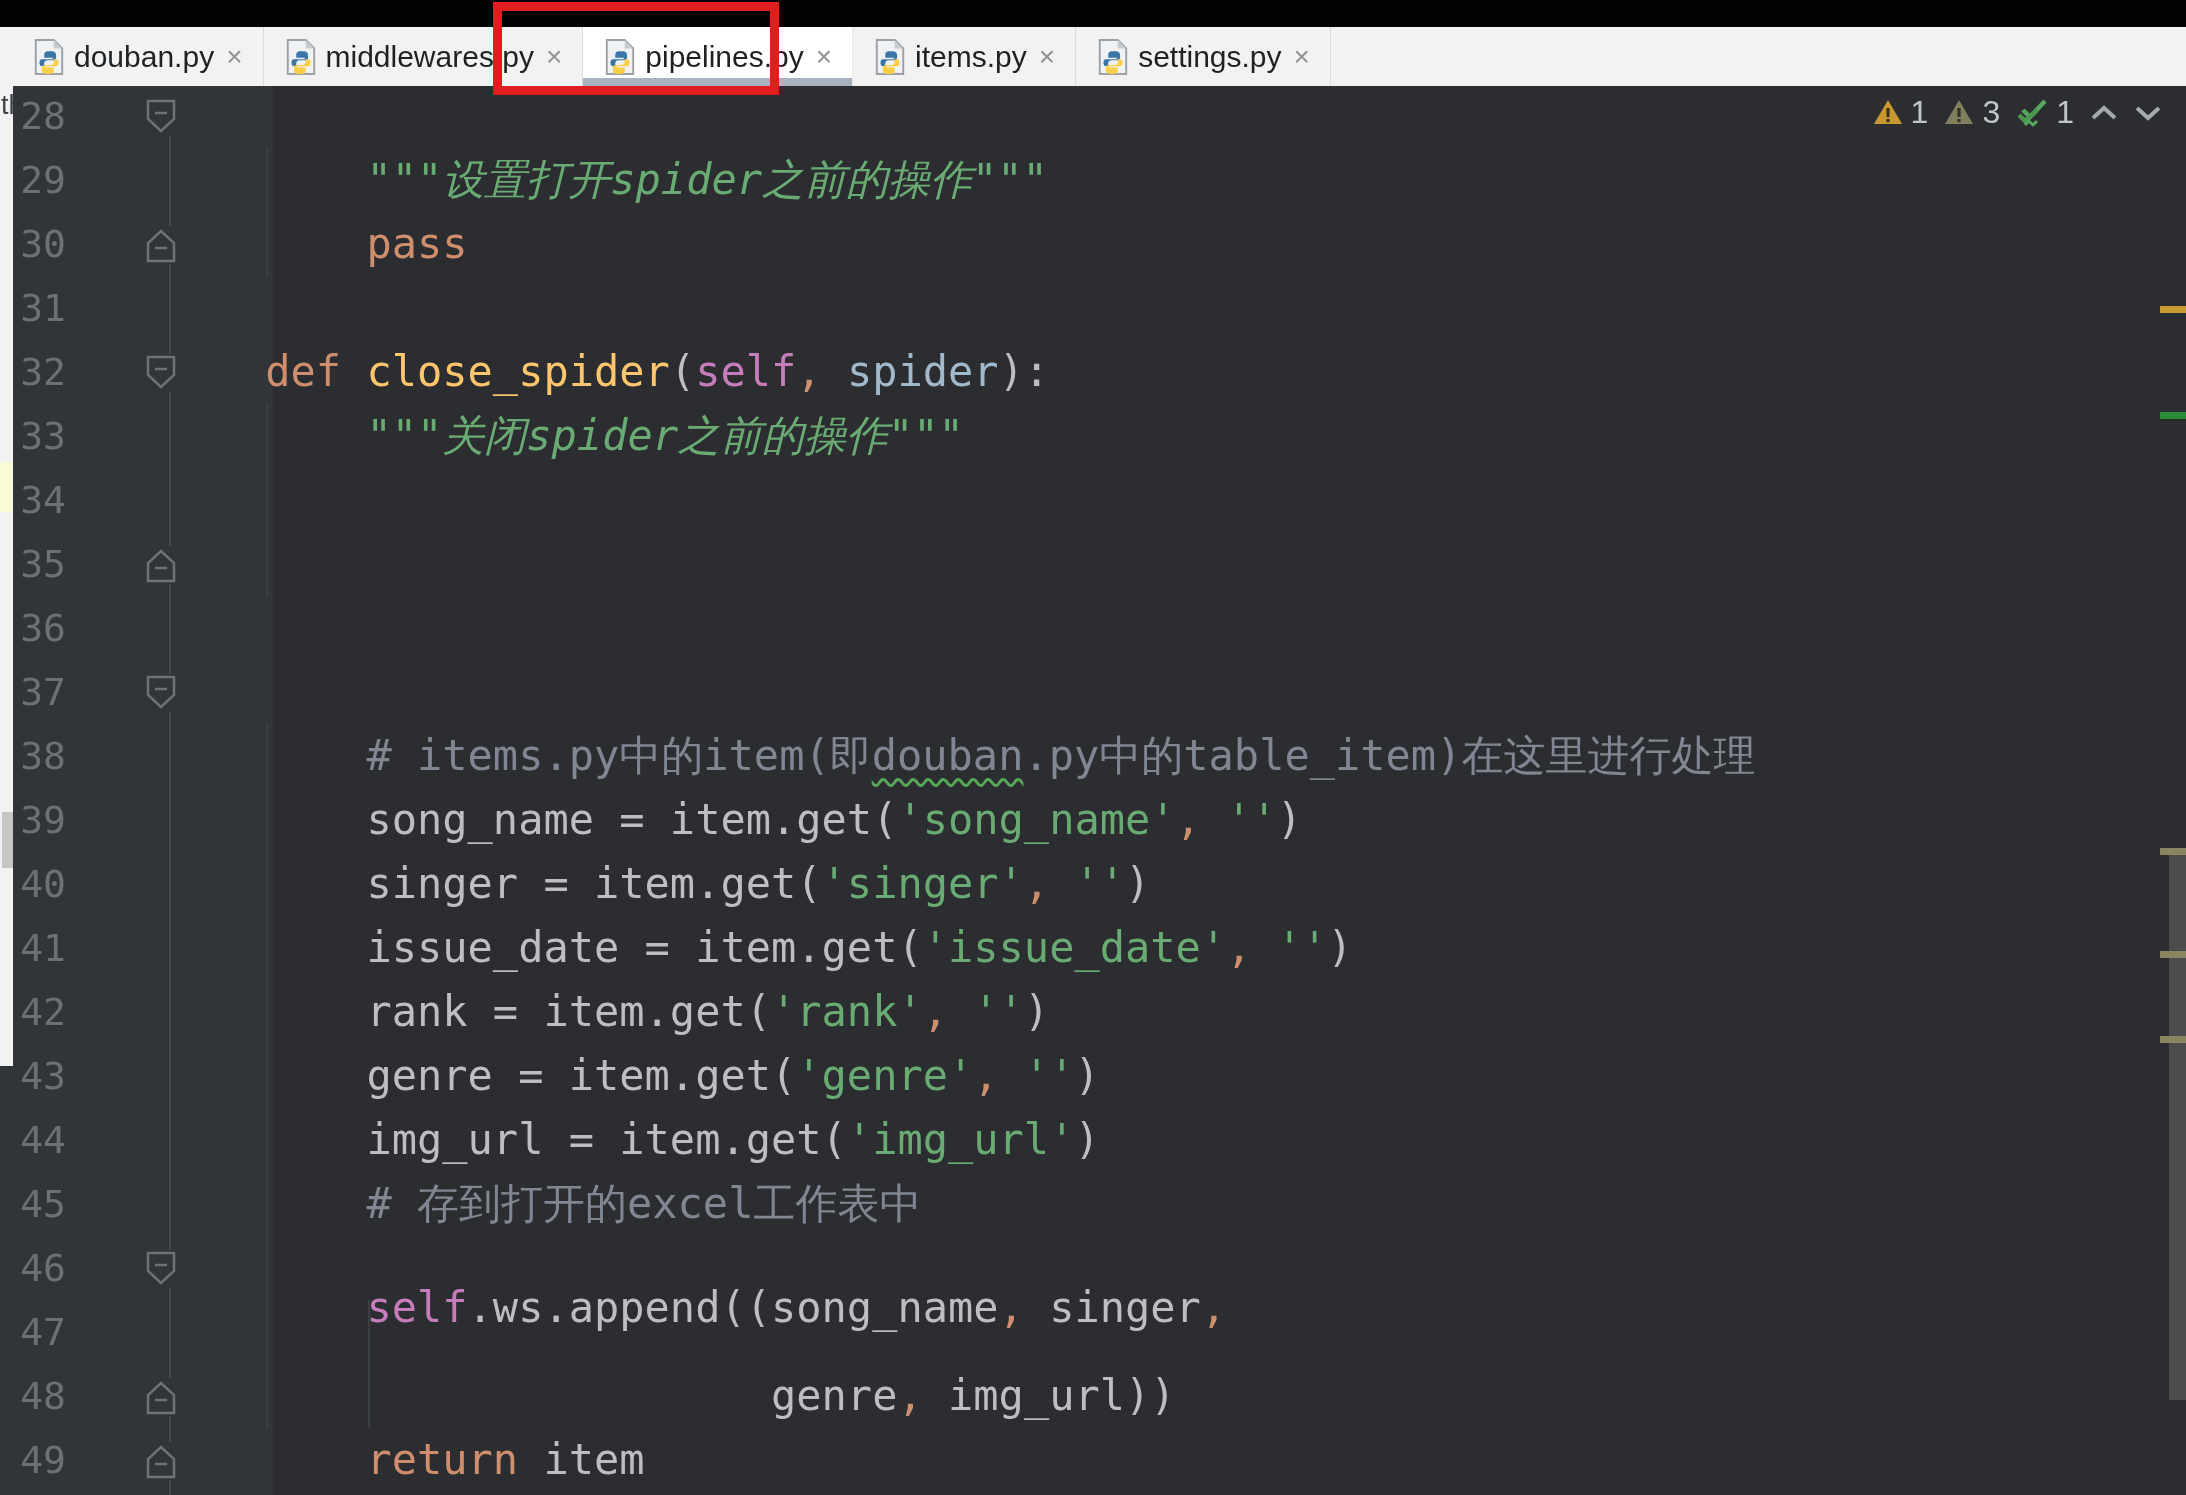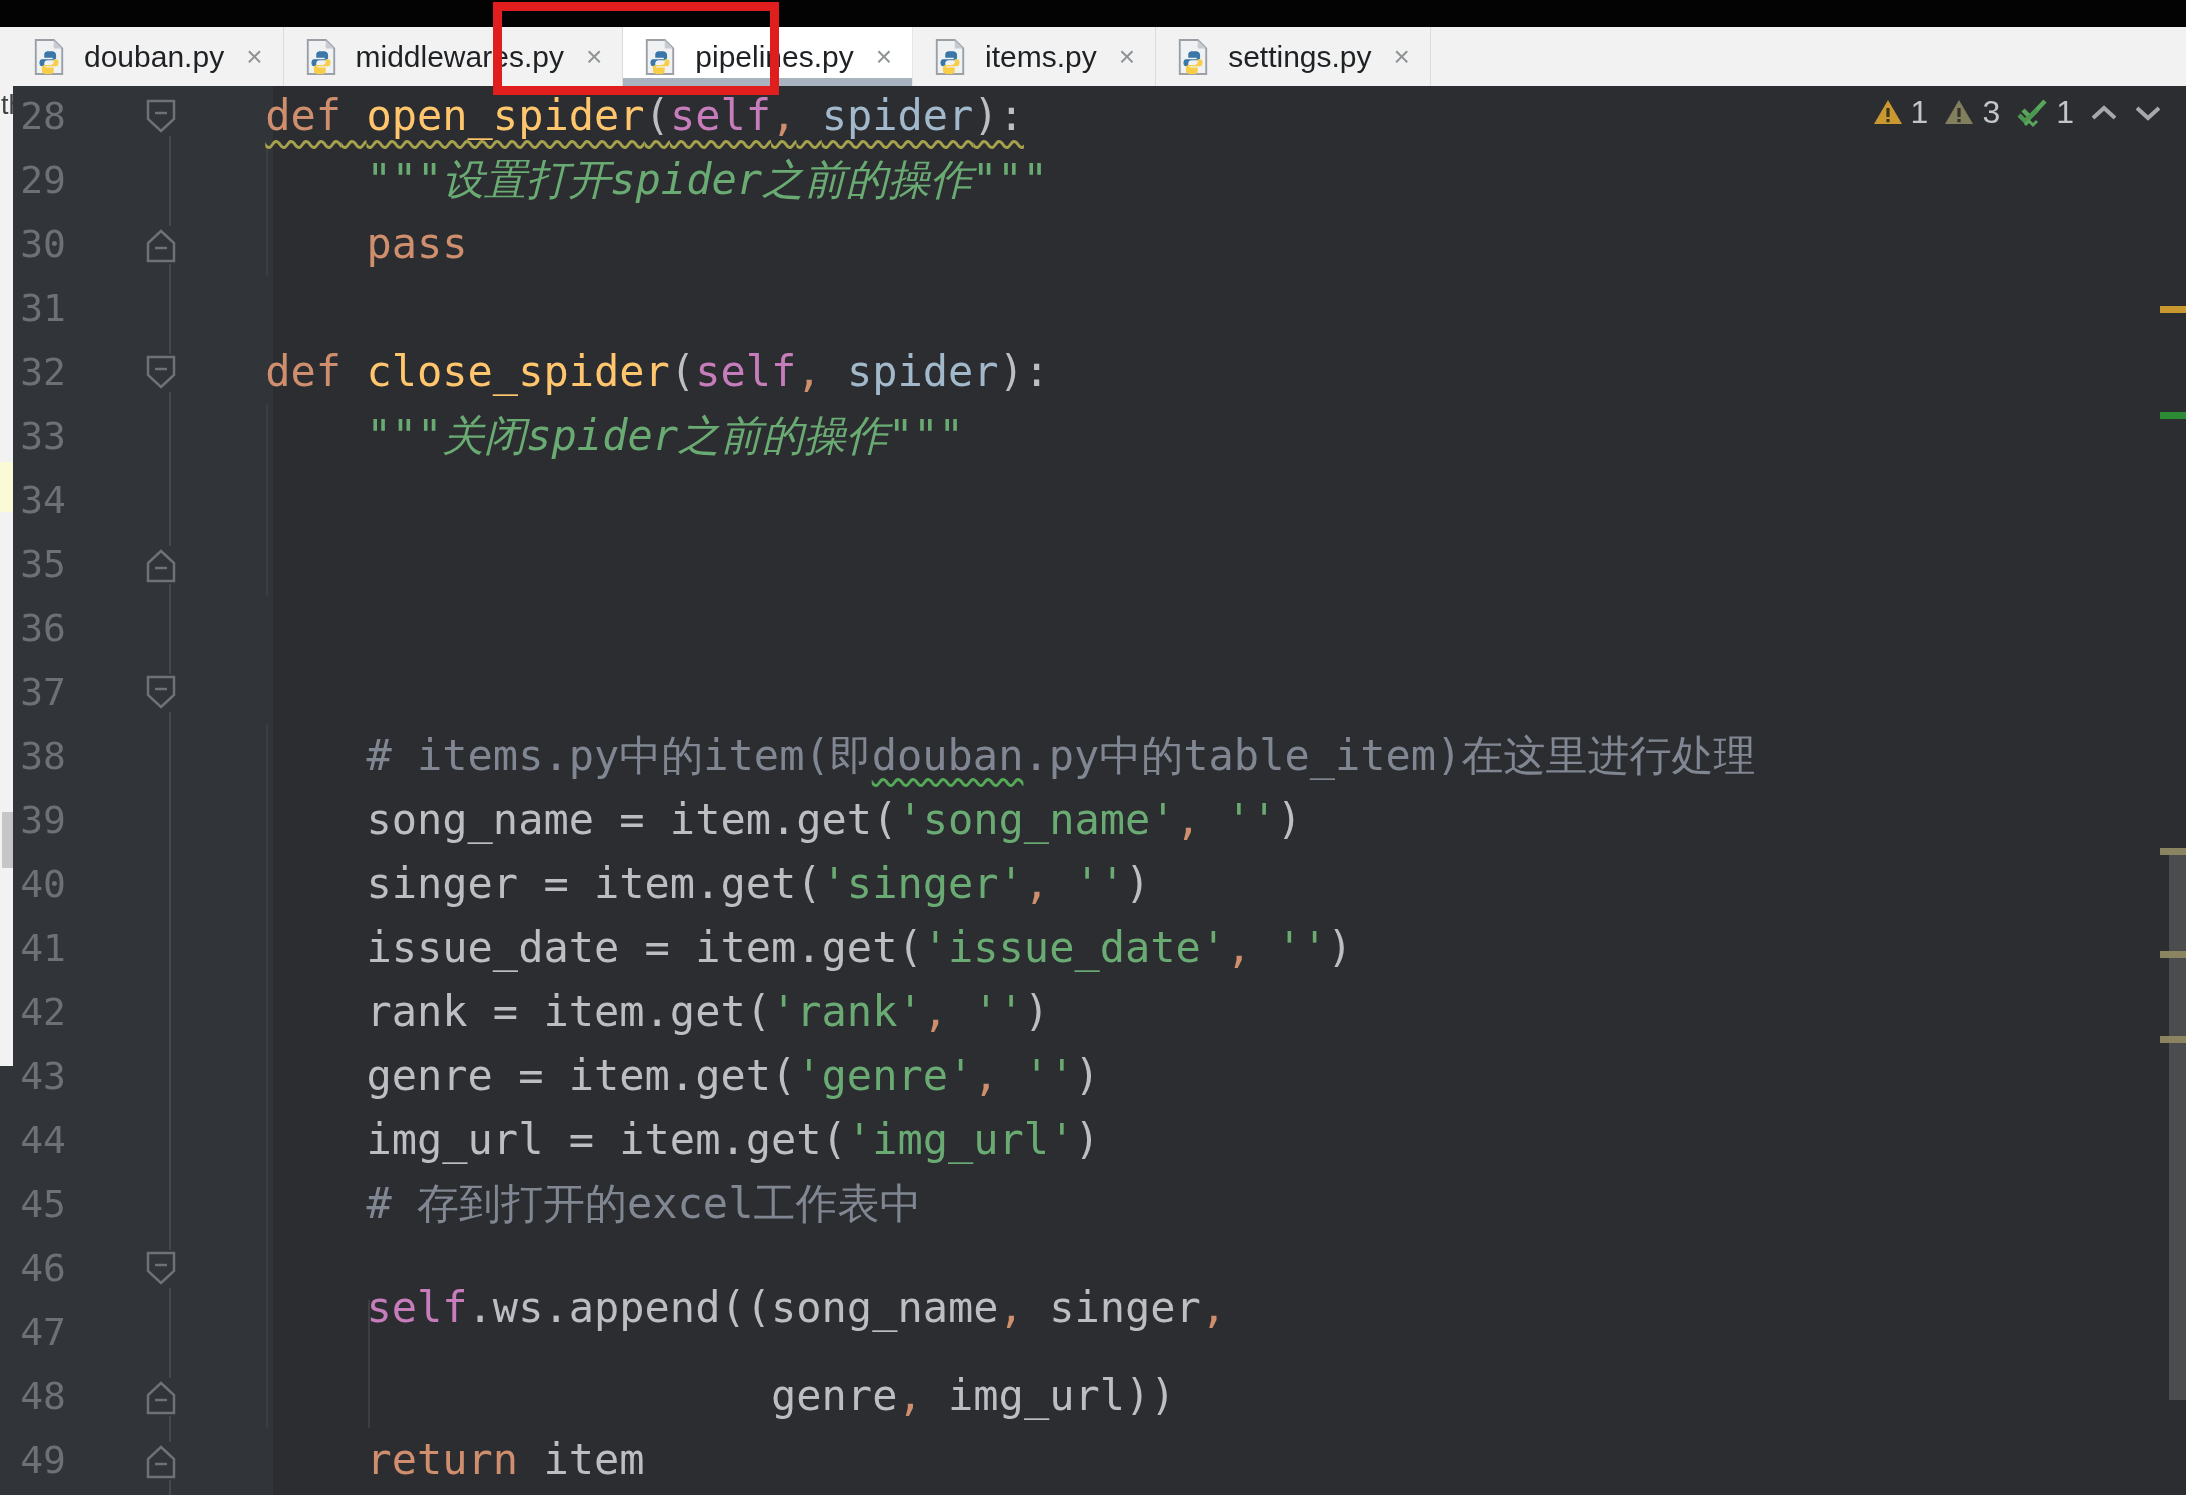--- a/index.html
+++ b/index.html
@@ -6,21 +6,21 @@
   html,body { width:2186px; height:1495px; overflow:hidden; background:#2B2D30;
               font-family:"Liberation Sans", sans-serif; }
   .screen { position:relative; width:2186px; height:1495px; }
 
   
   .topstrip { position:absolute; left:0; top:0; width:2186px; height:27px; background:#030303; }
 
   
   .tabbar { position:absolute; left:0; top:27px; width:2186px; height:59px;
             background:#F2F2F2; display:flex; align-items:stretch; padding-left:12px; }
-  .tab { display:flex; align-items:center; gap:18px; padding:0 20px; font-size:30px;
+  .tab { display:flex; align-items:center; gap:8px; padding:0 20px; font-size:30px;
          color:#1E2225; border-right:1px solid #DCDCDC; position:relative; cursor:default; }
   .tab.active { background:#FFFFFF; border-right:1px solid #E6E6E6; }
   .tab.active::after { content:""; position:absolute; left:0; right:0; bottom:0; height:8px; background:#A9B2BF; }
   .tab .pyicon { width:34px; height:38px; flex:0 0 auto; }
   .tab .close { color:#8E9396; font-size:28px; line-height:1; margin-left:4px; }
 
   
   .leftstrip { position:absolute; left:0; top:86px; width:13px; height:980px;
                background:#F2F2F2; overflow:hidden; z-index:3; }
   .leftstrip .cliptext { position:absolute; left:1px; top:4px; font-size:27px; color:#3F4346;
@@ -145,21 +145,20 @@
     <div class="iguide" style="left:266px; top:638px; height:704px;"></div>
     <div class="iguide" style="left:368px; top:1214px; height:128px;"></div>
 
     <div id="rows">
         <div class="code-row" style="top: -2px;">
           <span class="num">28</span>
           <span class="fold"><svg width="34" height="38" viewBox="0 0 34 38">
               <path d="M4 3 h26 v18 l-13 12 l-13 -12 Z" fill="#313438" stroke="#6E7276" stroke-width="2.5"></path>
               <line x1="11" y1="15" x2="23" y2="15" stroke="#6E7276" stroke-width="2.5"></line>
             </svg></span>
-          <span class="toks warn-under" style="padding-left: 1ch;"><span class="tk-kw">def</span><span class="tk-t"> </span><span class="tk-fn">open_spider</span><span class="tk-t">(</span><span class="tk-self">self</span><span class="tk-o">,</span><span class="tk-t"> </span><span class="tk-par">spider</span><span class="tk-t">):</span></span>
         </div>
         <div class="code-row" style="top: 62px;">
           <span class="num">29</span>
           <span class="toks" style="padding-left: 5ch;"><span class="tk-d">"""设置打开spider之前的操作"""</span></span>
         </div>
         <div class="code-row" style="top: 126px;">
           <span class="num">30</span>
           <span class="fold"><svg width="34" height="38" viewBox="0 0 34 38">
               <path d="M4 35 h26 V17 L17 5 L4 17 Z" fill="#313438" stroke="#6E7276" stroke-width="2.5"></path>
               <line x1="11" y1="22" x2="23" y2="22" stroke="#6E7276" stroke-width="2.5"></line>

